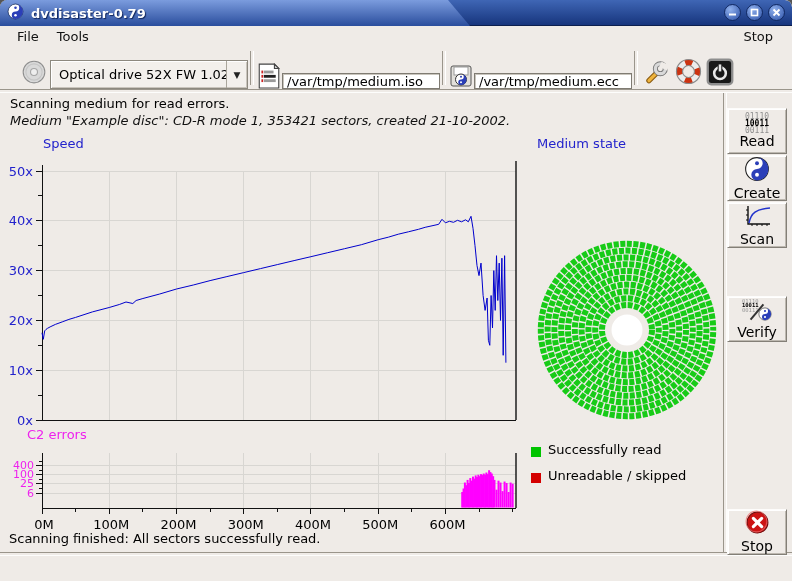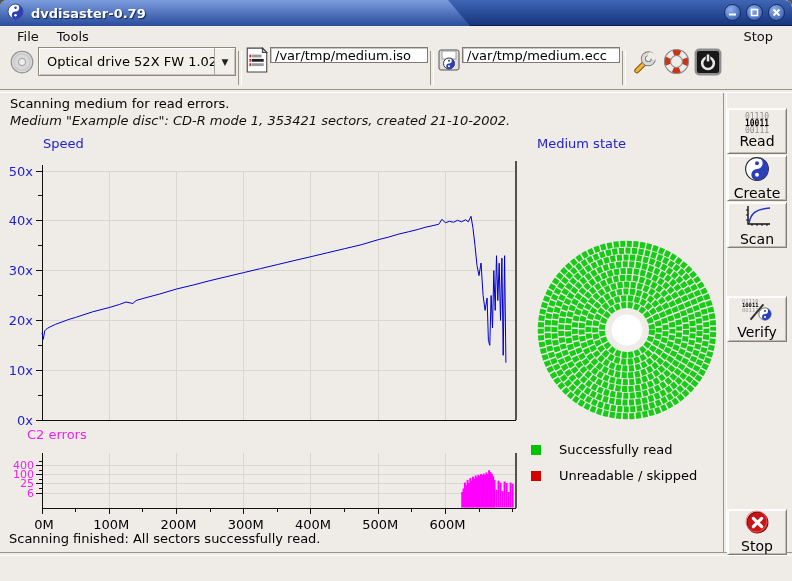--- a/index.html
+++ b/index.html
@@ -14,41 +14,41 @@
              border-radius:7px 0 0 0;display:flex;align-items:center;gap:7px;padding-left:7px;box-sizing:border-box;}
   .title-text{color:#fff;font-weight:bold;font-size:13px;text-shadow:1px 1px 1px #10255c;}
   .win-buttons{position:absolute;right:7px;top:4px;display:flex;gap:5px;}
   .win-btn{width:17px;height:17px;border-radius:50%;background:radial-gradient(circle at 35% 30%,#8fb0ec,#2d52a8);
            border:1px solid #122a63;box-sizing:border-box;display:flex;align-items:center;justify-content:center;}
   
   .menubar{height:21px;display:flex;align-items:center;font-size:13px;color:#111;padding:0 8px;position:relative;}
   .menu-item{padding:1px 9px;}
   .menu-help{position:absolute;right:10px;}
   
-  .toolbar{height:42px;display:flex;align-items:flex-start;padding:0 6px;}
+  .toolbar{height:42px;display:flex;align-items:flex-end;padding:0 18px;}
   .tool-btn{width:32px;height:32px;background:transparent;border:none;display:flex;align-items:center;justify-content:center;padding:0;}
   .combo{width:198px;height:29px;background:#f3f0ec;border:1px solid #8d897f;
          box-shadow:inset 1px 1px 0 #fff, inset -1px -1px 0 #c9c4bc;
          display:flex;align-items:center;font-size:13px;box-sizing:border-box;}
   .combo .combo-label{flex:1;padding:0 8px;white-space:nowrap;overflow:hidden;}
   .combo .combo-arrow{width:20px;border-left:1px solid #aaa69c;align-self:stretch;display:flex;align-items:center;justify-content:center;font-size:9px;color:#222;}
   .vsep{width:2px;align-self:stretch;margin:4px 2px;border-left:1px solid #9a958b;border-right:1px solid #fff;}
   .path-input{width:158px;height:16px;border:1px solid #7f7b72;box-shadow:inset 1px 1px 0 #c9c5bd;
               font-family:"DejaVu Sans",sans-serif;font-size:13px;padding:0 4px;background:#fff;color:#000;box-sizing:border-box;}
   .file-icon{width:26px;height:26px;display:flex;align-items:center;justify-content:center;}
   .hsep{height:2px;border-top:1px solid #9a958b;border-bottom:1px solid #fdfdfc;}
   
   .client{position:relative;height:459px;}
   .main-col{position:absolute;left:7px;top:0;width:716px;height:459px;}
   .status1{position:absolute;left:3px;top:3px;font-size:13px;color:#000;}
   .status2{position:absolute;left:3px;top:20px;font-size:13px;font-style:italic;color:#111;}
   .chart-label{position:absolute;font-size:13px;}
   #chart-svg{position:absolute;left:0;top:0;}
   #chart-svg text{font-family:"DejaVu Sans",sans-serif;}
-  .legend-row{position:absolute;display:flex;align-items:center;gap:18px;font-size:13px;color:#000;}
+  .legend-row{position:absolute;display:flex;align-items:flex-end;gap:7px;font-size:13px;color:#000;}
   .legend-swatch{width:10px;height:10px;display:inline-block;}
   .footer-status{position:absolute;left:2px;top:438px;font-size:13px;color:#000;}
   .client-vsep{position:absolute;left:723px;top:0;bottom:0;width:2px;border-left:1px solid #9a958b;border-right:1px solid #fdfdfc;}
   
   .sidebar{position:absolute;left:726px;top:12px;width:64px;height:459px;}
   .side-btn{position:absolute;left:1px;width:60px;height:46px;background:#efebe7;
             border:1px solid;border-color:#fdfcfb #837f77 #837f77 #fdfcfb;
             box-shadow:inset 1px 1px 0 #fff, inset -1px -1px 0 #bdb8b0;
             box-sizing:border-box;display:flex;flex-direction:column;align-items:center;justify-content:center;padding:1px;}
   .side-btn .lbl{font-size:14px;color:#000;line-height:15px;}

